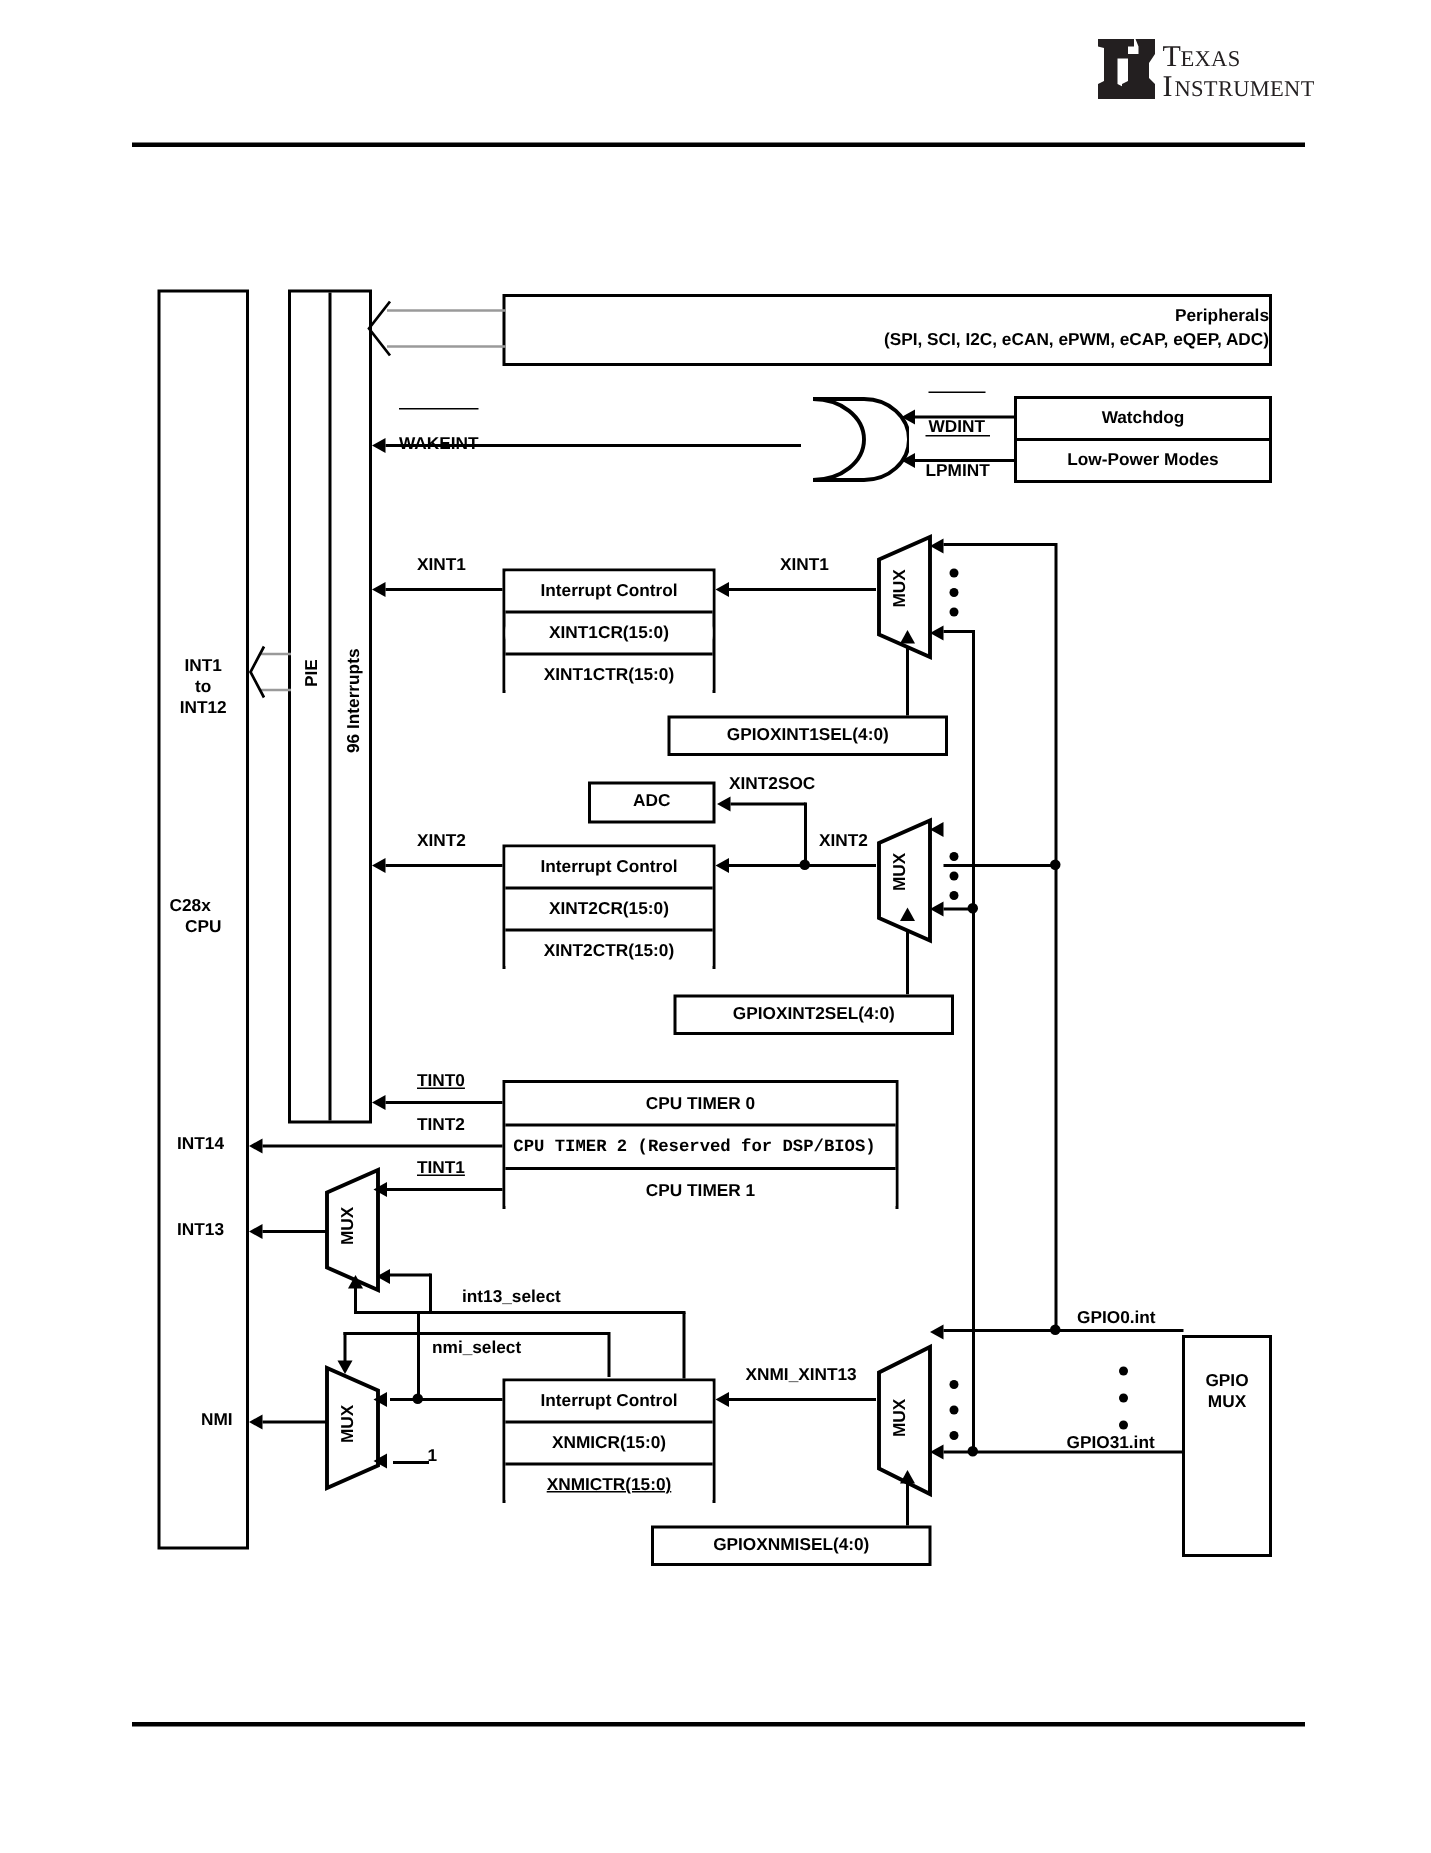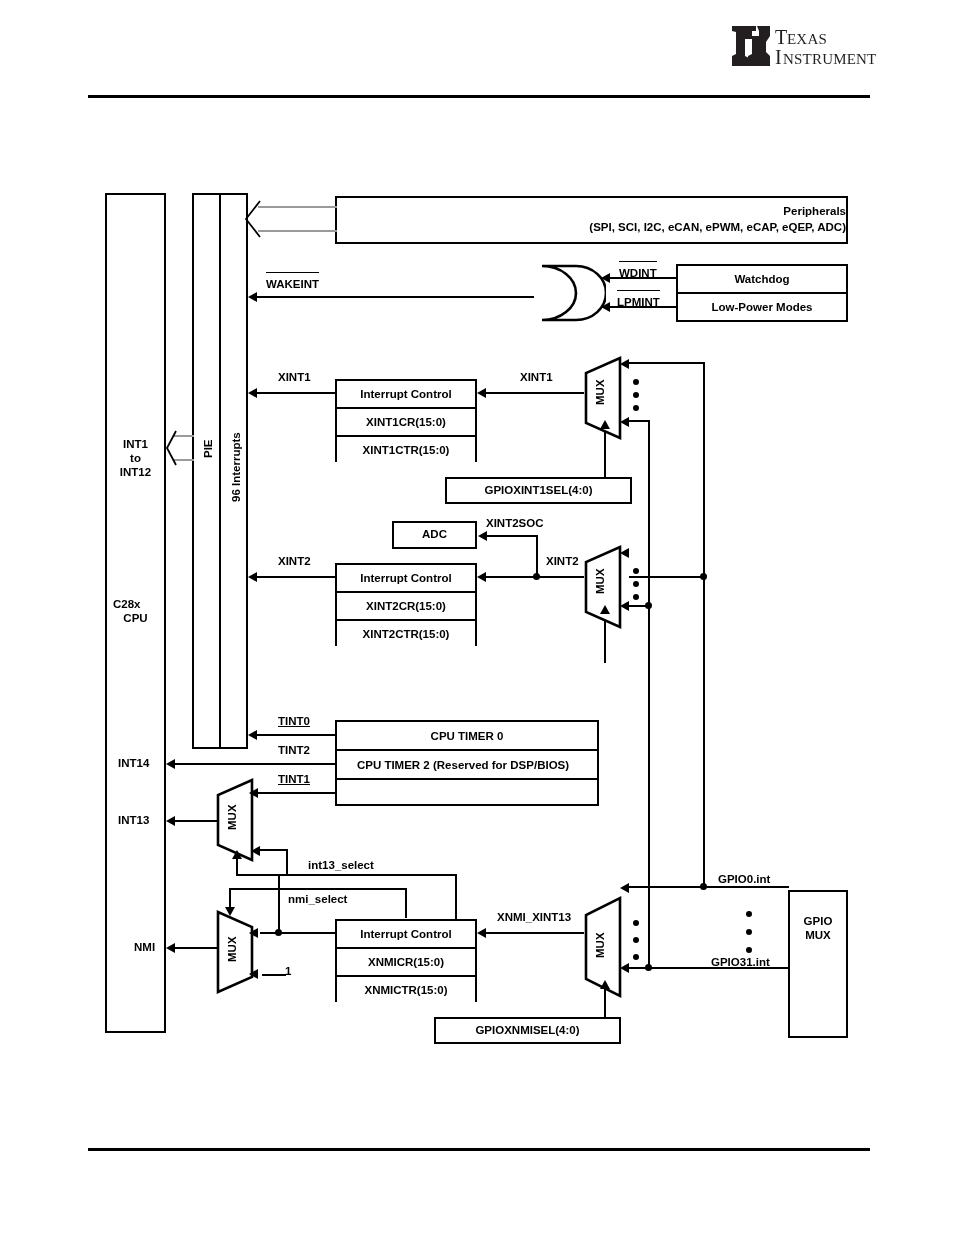--- a/index.html
+++ b/index.html
@@ -22,21 +22,21 @@
   .plainbox{position:absolute;box-sizing:border-box;background:#fff;
        border:2.5px solid #000;z-index:2;}
   .seg{position:absolute;box-sizing:border-box;background:#fff;
        display:flex;align-items:center;justify-content:center;
        font-weight:bold;font-size:11.5px;z-index:4;}
   .divh{position:absolute;background:#000;height:1.6px;z-index:5;}
   .divv{position:absolute;background:#000;width:1.6px;z-index:5;}
 
   .lbl{position:absolute;font-weight:bold;font-size:11.5px;
        white-space:nowrap;z-index:6;}
-  .lbl.ovl{border-top:1.6px solid #000;padding-top:5px;}
+  .lbl.ovl{border-top:1.6px solid #000;padding-top:17px;}
   .vlbl{position:absolute;font-weight:bold;font-size:11.5px;
         white-space:nowrap;z-index:6;
         transform-origin:0 0;transform:rotate(-90deg);}
 
   
   .wh{position:absolute;background:#000;height:1.6px;z-index:2;}
   .wv{position:absolute;background:#000;width:1.6px;z-index:2;}
   .dot{position:absolute;width:7px;height:7px;border-radius:50%;
        background:#000;z-index:7;}
   .bdot{position:absolute;width:6px;height:6px;border-radius:50%;
@@ -188,37 +188,39 @@
     </svg>
   </div>
   <div class="vlbl" style="left:594px;top:594px;">MUX</div>
   <div class="bdot" style="left:633px;top:568px;"></div>
   <div class="bdot" style="left:633px;top:581px;"></div>
   <div class="bdot" style="left:633px;top:594px;"></div>
   <div class="ar ar-l" style="left:620px;top:548px;"></div>
   <div class="ar ar-l" style="left:620px;top:601px;"></div>
   <div class="ar ar-u" style="left:600px;top:605px;"></div>
 
+  <div class="box" style="left:449px;top:663px;width:187px;height:27px;">GPIOXINT2SEL(4:0)</div>
   <div class="wv" style="left:604px;top:613px;height:50px;"></div>
 
   <div class="wv" style="left:703px;top:362px;height:215px;"></div>
   <div class="wh" style="left:629px;top:362px;width:75px;"></div>
   <div class="wh" style="left:629px;top:576px;width:75px;"></div>
   <div class="dot" style="left:700px;top:573px;"></div>
 
   <div class="wv" style="left:648px;top:420px;height:185px;"></div>
   <div class="wh" style="left:629px;top:420px;width:21px;"></div>
   <div class="wh" style="left:629px;top:605px;width:21px;"></div>
   <div class="dot" style="left:645px;top:602px;"></div>
 
   <div class="plainbox" style="left:335px;top:720px;width:264px;height:86px;"></div>
   <div class="divh" style="left:337px;top:749px;width:260px;"></div>
   <div class="divh" style="left:337px;top:778px;width:260px;"></div>
   <div class="seg" style="left:337px;top:722px;width:260px;height:27px;">CPU TIMER 0</div>
-  <div class="seg" style="left:337px;top:751px;width:252px;height:27px;">CPU TIMER 2 (Reserved for DSP/BIOS)</div>
+  <div class="seg" style="left:337px;top:751px;width:252px;height:27px;font-family:Liberation Mono, monospace;">CPU TIMER 2 (Reserved for DSP/BIOS)</div>
+  <div class="seg" style="left:337px;top:780px;width:260px;height:27px;">CPU TIMER 1</div>
 
   <div class="wh" style="left:257px;top:734px;width:78px;"></div>
   <div class="ar ar-l" style="left:248px;top:730px;"></div>
   <div class="lbl" style="left:278px;top:715px;text-decoration:underline;">TINT0</div>
 
   <div class="wh" style="left:175px;top:763px;width:160px;"></div>
   <div class="ar ar-l" style="left:166px;top:759px;"></div>
   <div class="lbl" style="left:278px;top:744px;">TINT2</div>
   <div class="lbl" style="left:118px;top:757px;">INT14</div>
 
@@ -266,21 +268,21 @@
   <div class="wv" style="left:405px;top:888px;height:30px;"></div>
 
   <div class="wh" style="left:262px;top:974px;width:24px;"></div>
   <div class="lbl" style="left:285px;top:965px;">1</div>
 
   <div class="plainbox" style="left:335px;top:919px;width:142px;height:83px;"></div>
   <div class="divh" style="left:337px;top:947px;width:138px;"></div>
   <div class="divh" style="left:337px;top:975px;width:138px;"></div>
   <div class="seg" style="left:337px;top:921px;width:138px;height:26px;">Interrupt Control</div>
   <div class="seg" style="left:337px;top:949px;width:138px;height:26px;">XNMICR(15:0)</div>
-  <div class="seg" style="left:337px;top:977px;width:138px;height:26px;">XNMICTR(15:0)</div>
+  <div class="seg" style="left:337px;top:977px;width:138px;height:26px;text-decoration:underline;">XNMICTR(15:0)</div>
 
   <div class="wh" style="left:260px;top:932px;width:75px;"></div>
   <div class="dot" style="left:275px;top:929px;"></div>
   <div class="wv" style="left:278px;top:874px;height:58px;"></div>
 
   <div class="wh" style="left:486px;top:932px;width:98px;"></div>
   <div class="ar ar-l" style="left:477px;top:928px;"></div>
   <div class="lbl" style="left:497px;top:911px;">XNMI_XINT13</div>
 
   <div class="mux" style="left:584px;top:897px;">

